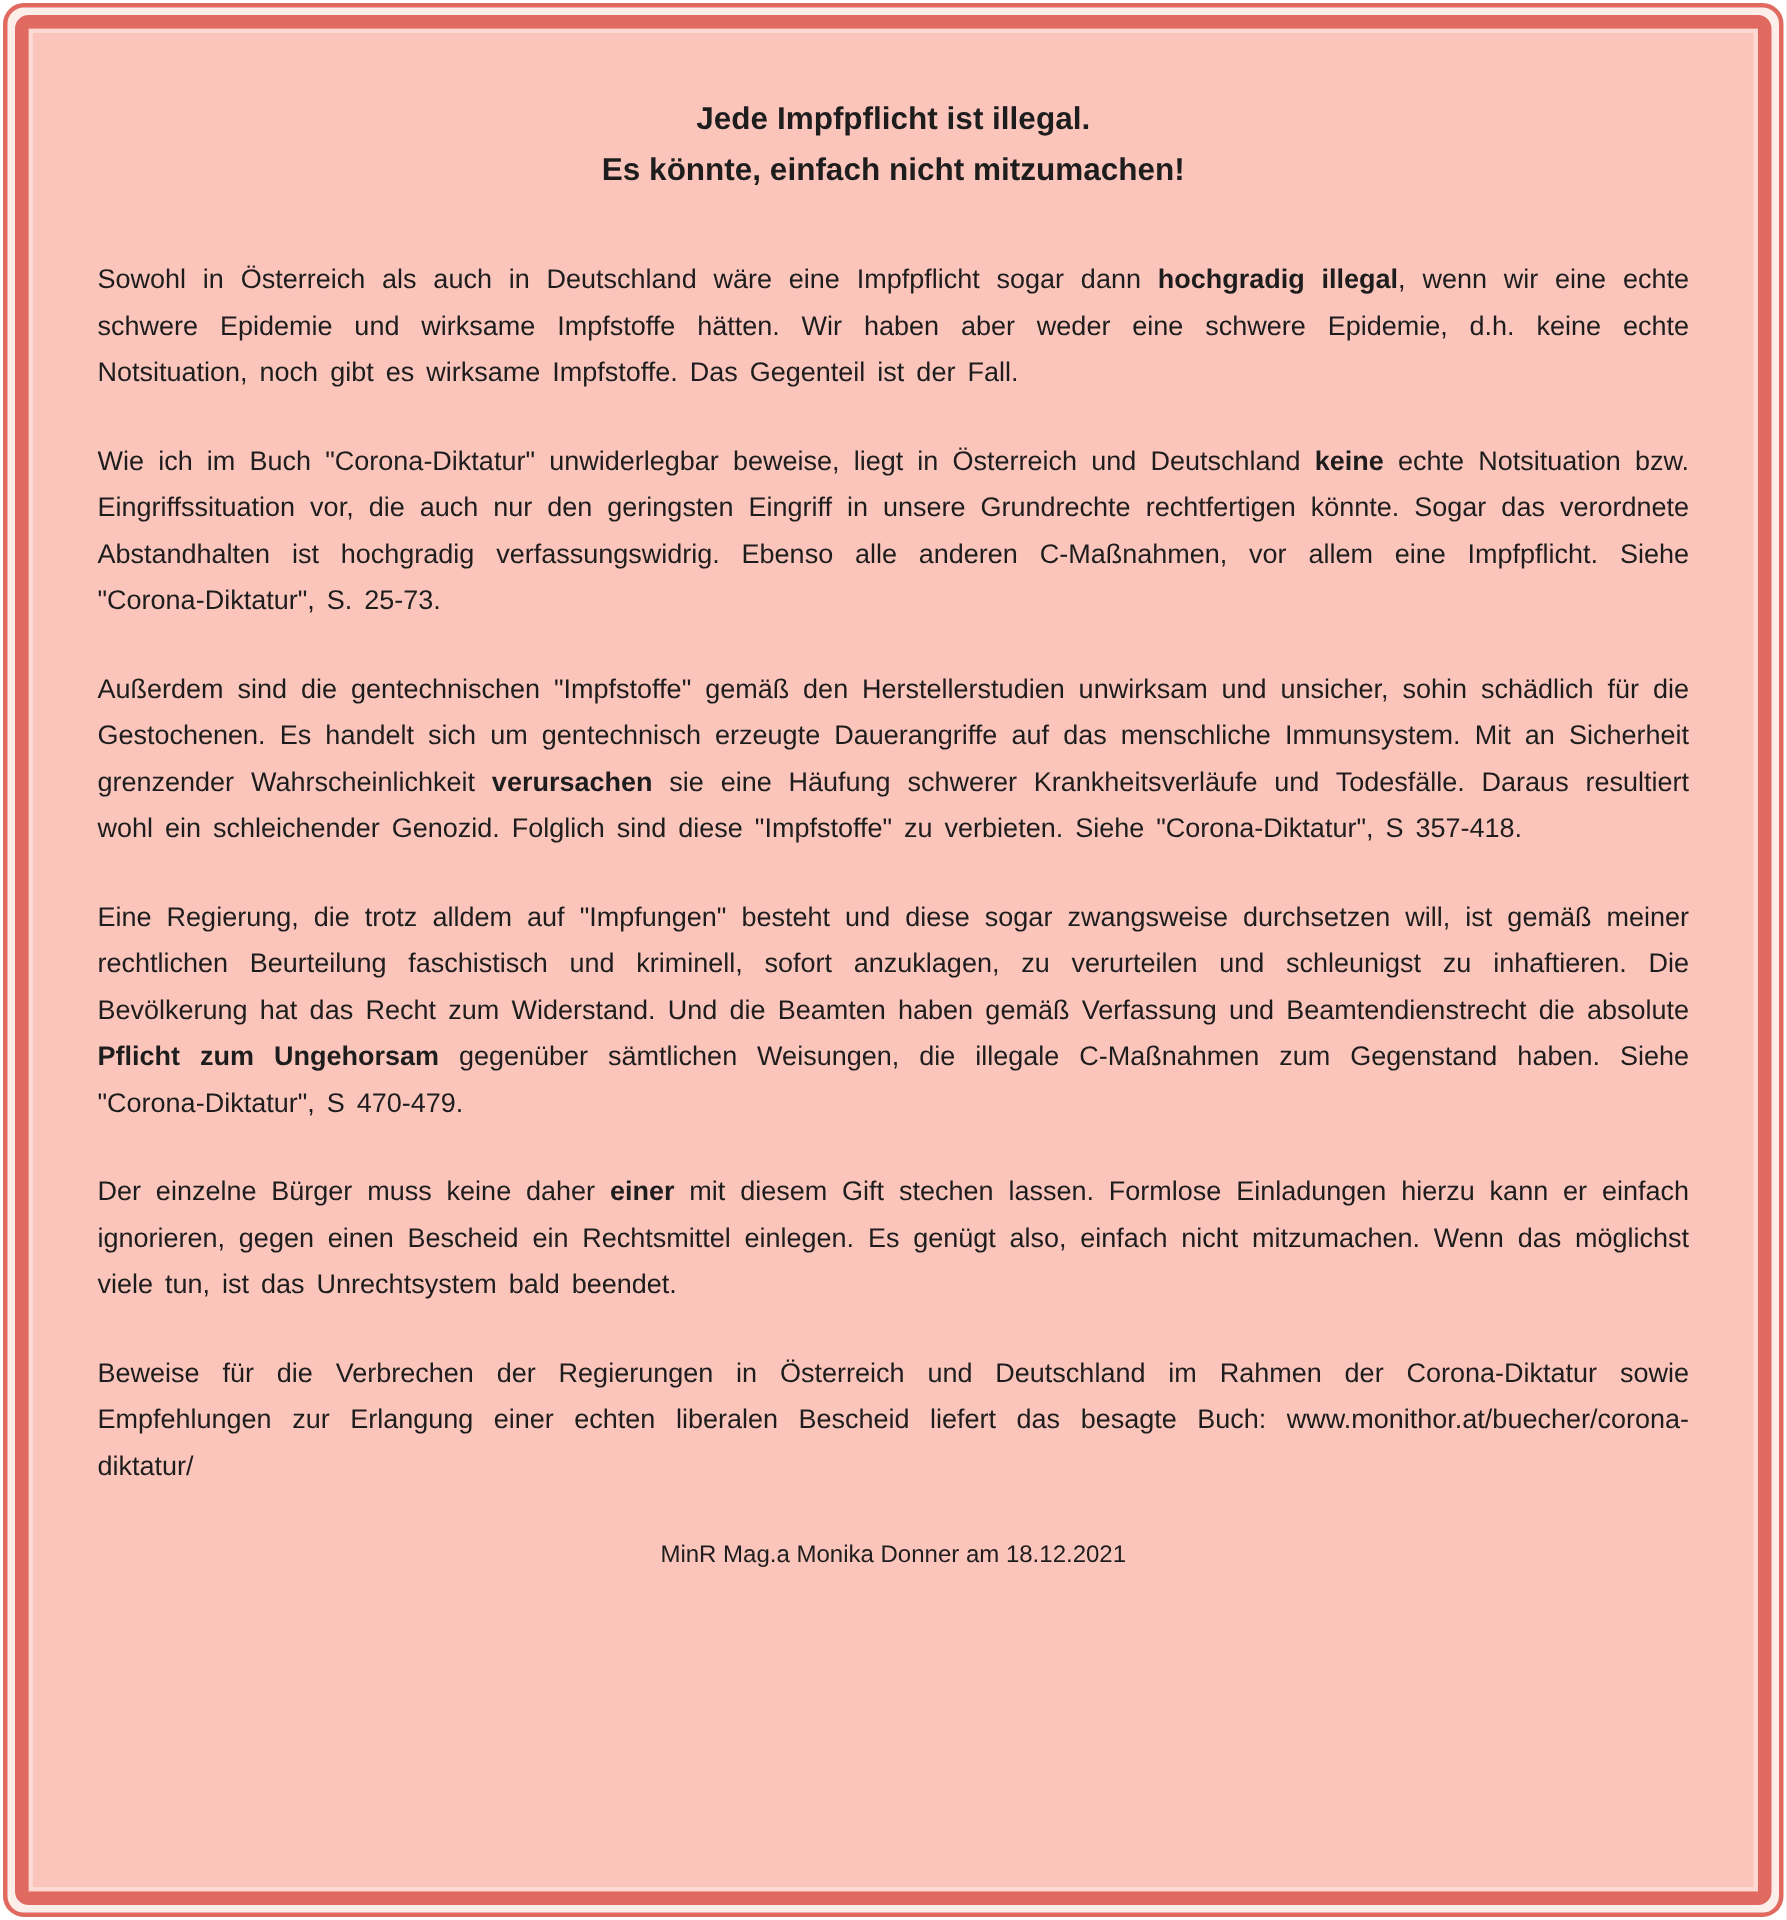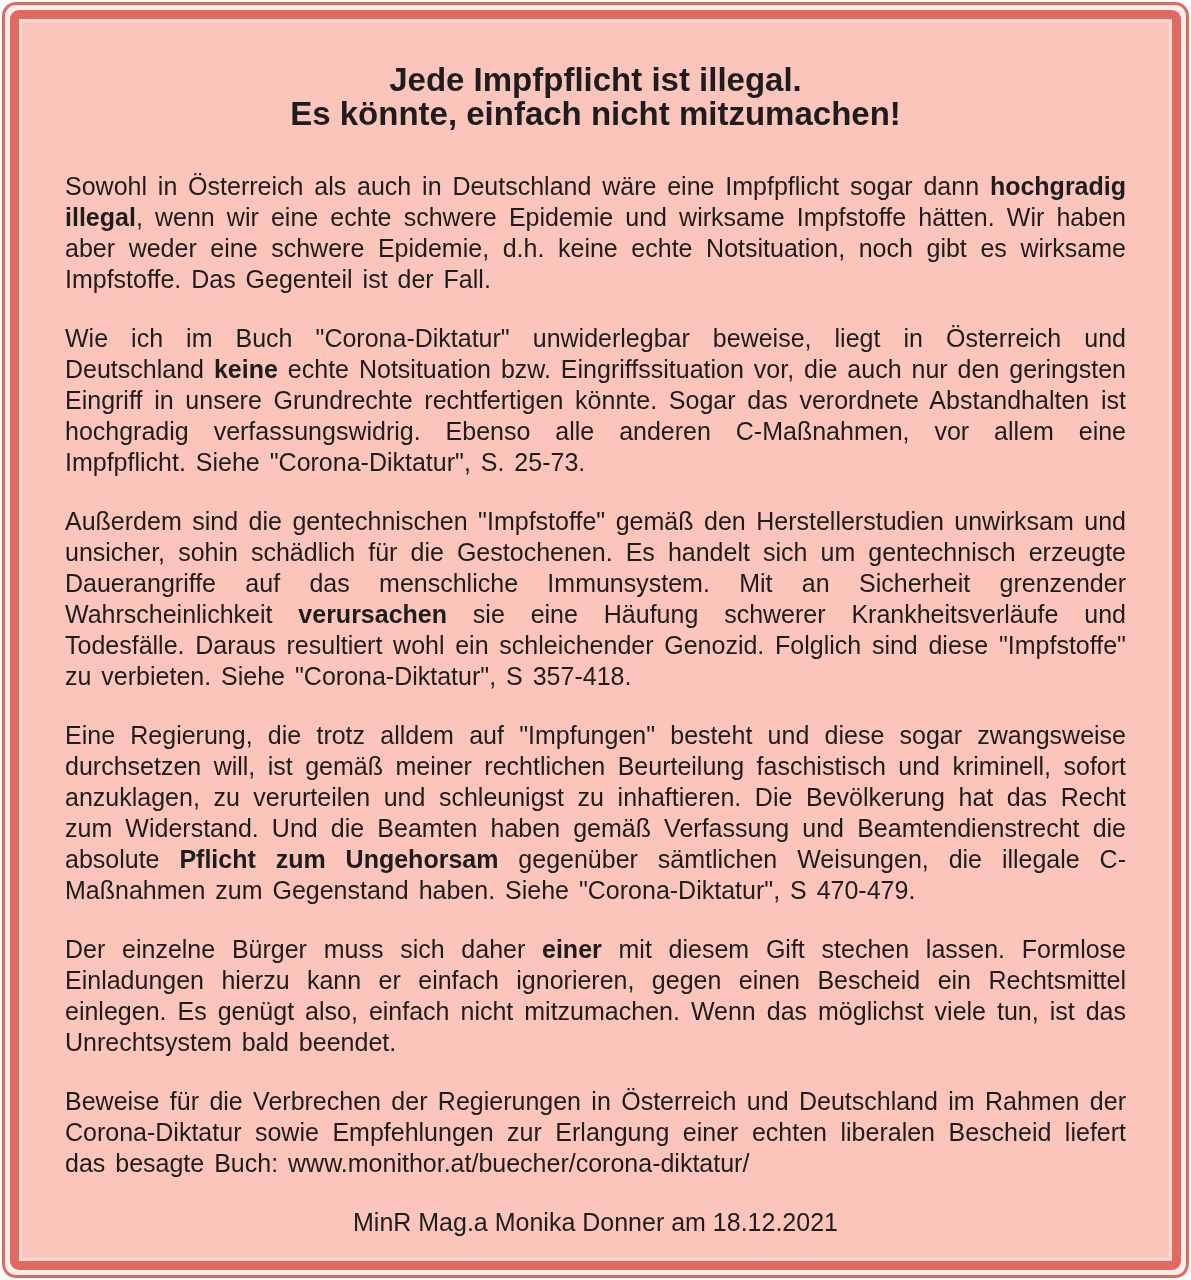--- a/index.html
+++ b/index.html
@@ -29,42 +29,42 @@
     border:9px solid var(--red);
     border-radius:9px;
     background:var(--bg);
     box-shadow:inset 0 0 0 3px rgba(255,255,255,0.35);
     padding:40px 46px 28px 46px;
     overflow:hidden;
   }
   .title{
     text-align:center;
     font-weight:bold;
-    font-size:33px;
+    font-size:21px;
     line-height:34px;
     color:var(--ink);
     margin:4px 0 40px 0;
   }
   .body-text p{
     margin:0 0 28px 0;
     text-align:justify;
-    font-size:25px;
+    font-size:18px;
     line-height:31px;
     word-spacing:3px;
     color:var(--ink);
   }
   .b{font-weight:bold;}
   .link{
     text-underline-offset:3px;
     color:inherit;
     cursor:pointer;
   }
   .signature{
     text-align:center;
-    font-size:25px;
+    font-size:16px;
     line-height:31px;
     color:var(--ink);
     margin-top:10px;
   }
 </style>
 </head>
 <body>
 
 <div class="poster">
   <div class="frame">
@@ -72,20 +72,20 @@
     <div class="title">
       <div>Jede Impfpflicht ist illegal.</div>
       <div>Es könnte, einfach nicht mitzumachen!</div>
     </div>
 
     <div class="body-text">
       <p><span>Sowohl in Österreich als auch in Deutschland wäre eine Impfpflicht sogar dann </span><span class="b">hochgradig illegal</span><span>, wenn wir eine echte schwere Epidemie und wirksame Impfstoffe hätten. Wir haben aber weder eine schwere Epidemie, d.h. keine echte Notsituation, noch gibt es wirksame Impfstoffe. Das Gegenteil ist der Fall.</span></p>
       <p><span>Wie ich im Buch "Corona-Diktatur" unwiderlegbar beweise, liegt in Österreich und Deutschland </span><span class="b">keine</span><span> echte Notsituation bzw. Eingriffssituation vor, die auch nur den geringsten Eingriff in unsere Grundrechte rechtfertigen könnte. Sogar das verordnete Abstandhalten ist hochgradig verfassungswidrig. Ebenso alle anderen C-Maßnahmen, vor allem eine Impfpflicht. Siehe "Corona-Diktatur", S. 25-73.</span></p>
       <p><span>Außerdem sind die gentechnischen "Impfstoffe" gemäß den Herstellerstudien unwirksam und unsicher, sohin schädlich für die Gestochenen. Es handelt sich um gentechnisch erzeugte Dauerangriffe auf das menschliche Immunsystem. Mit an Sicherheit grenzender Wahrscheinlichkeit </span><span class="b">verursachen</span><span> sie eine Häufung schwerer Krankheitsverläufe und Todesfälle. Daraus resultiert wohl ein schleichender Genozid. Folglich sind diese "Impfstoffe" zu verbieten. Siehe "Corona-Diktatur", S 357-418.</span></p>
       <p><span>Eine Regierung, die trotz alldem auf "Impfungen" besteht und diese sogar zwangsweise durchsetzen will, ist gemäß meiner rechtlichen Beurteilung faschistisch und kriminell, sofort anzuklagen, zu verurteilen und schleunigst zu inhaftieren. Die Bevölkerung hat das Recht zum Widerstand. Und die Beamten haben gemäß Verfassung und Beamtendienstrecht die absolute </span><span class="b">Pflicht zum Ungehorsam</span><span> gegenüber sämtlichen Weisungen, die illegale C-Maßnahmen zum Gegenstand haben. Siehe "Corona-Diktatur", S 470-479.</span></p>
-      <p><span>Der einzelne Bürger muss sich daher </span><span class="b">einer</span><span> mit diesem Gift stechen lassen. Formlose Einladungen hierzu kann er einfach ignorieren, gegen einen Bescheid ein Rechtsmittel einlegen. Es genügt also, einfach nicht mitzumachen. Wenn das möglichst viele tun, ist das Unrechtsystem bald beendet.</span></p>
+      <p><span>Der einzelne Bürger muss keine daher </span><span class="b">einer</span><span> mit diesem Gift stechen lassen. Formlose Einladungen hierzu kann er einfach ignorieren, gegen einen Bescheid ein Rechtsmittel einlegen. Es genügt also, einfach nicht mitzumachen. Wenn das möglichst viele tun, ist das Unrechtsystem bald beendet.</span></p>
       <p><span>Beweise für die Verbrechen der Regierungen in Österreich und Deutschland im Rahmen der Corona-Diktatur sowie Empfehlungen zur Erlangung einer echten liberalen Bescheid liefert das besagte Buch: </span><a class="link">www.monithor.at/buecher/corona-diktatur/</a></p>
     </div>
 
     <div class="signature">MinR Mag.a Monika Donner am 18.12.2021</div>
 
   </div>
 </div>
 
 </body></html>

